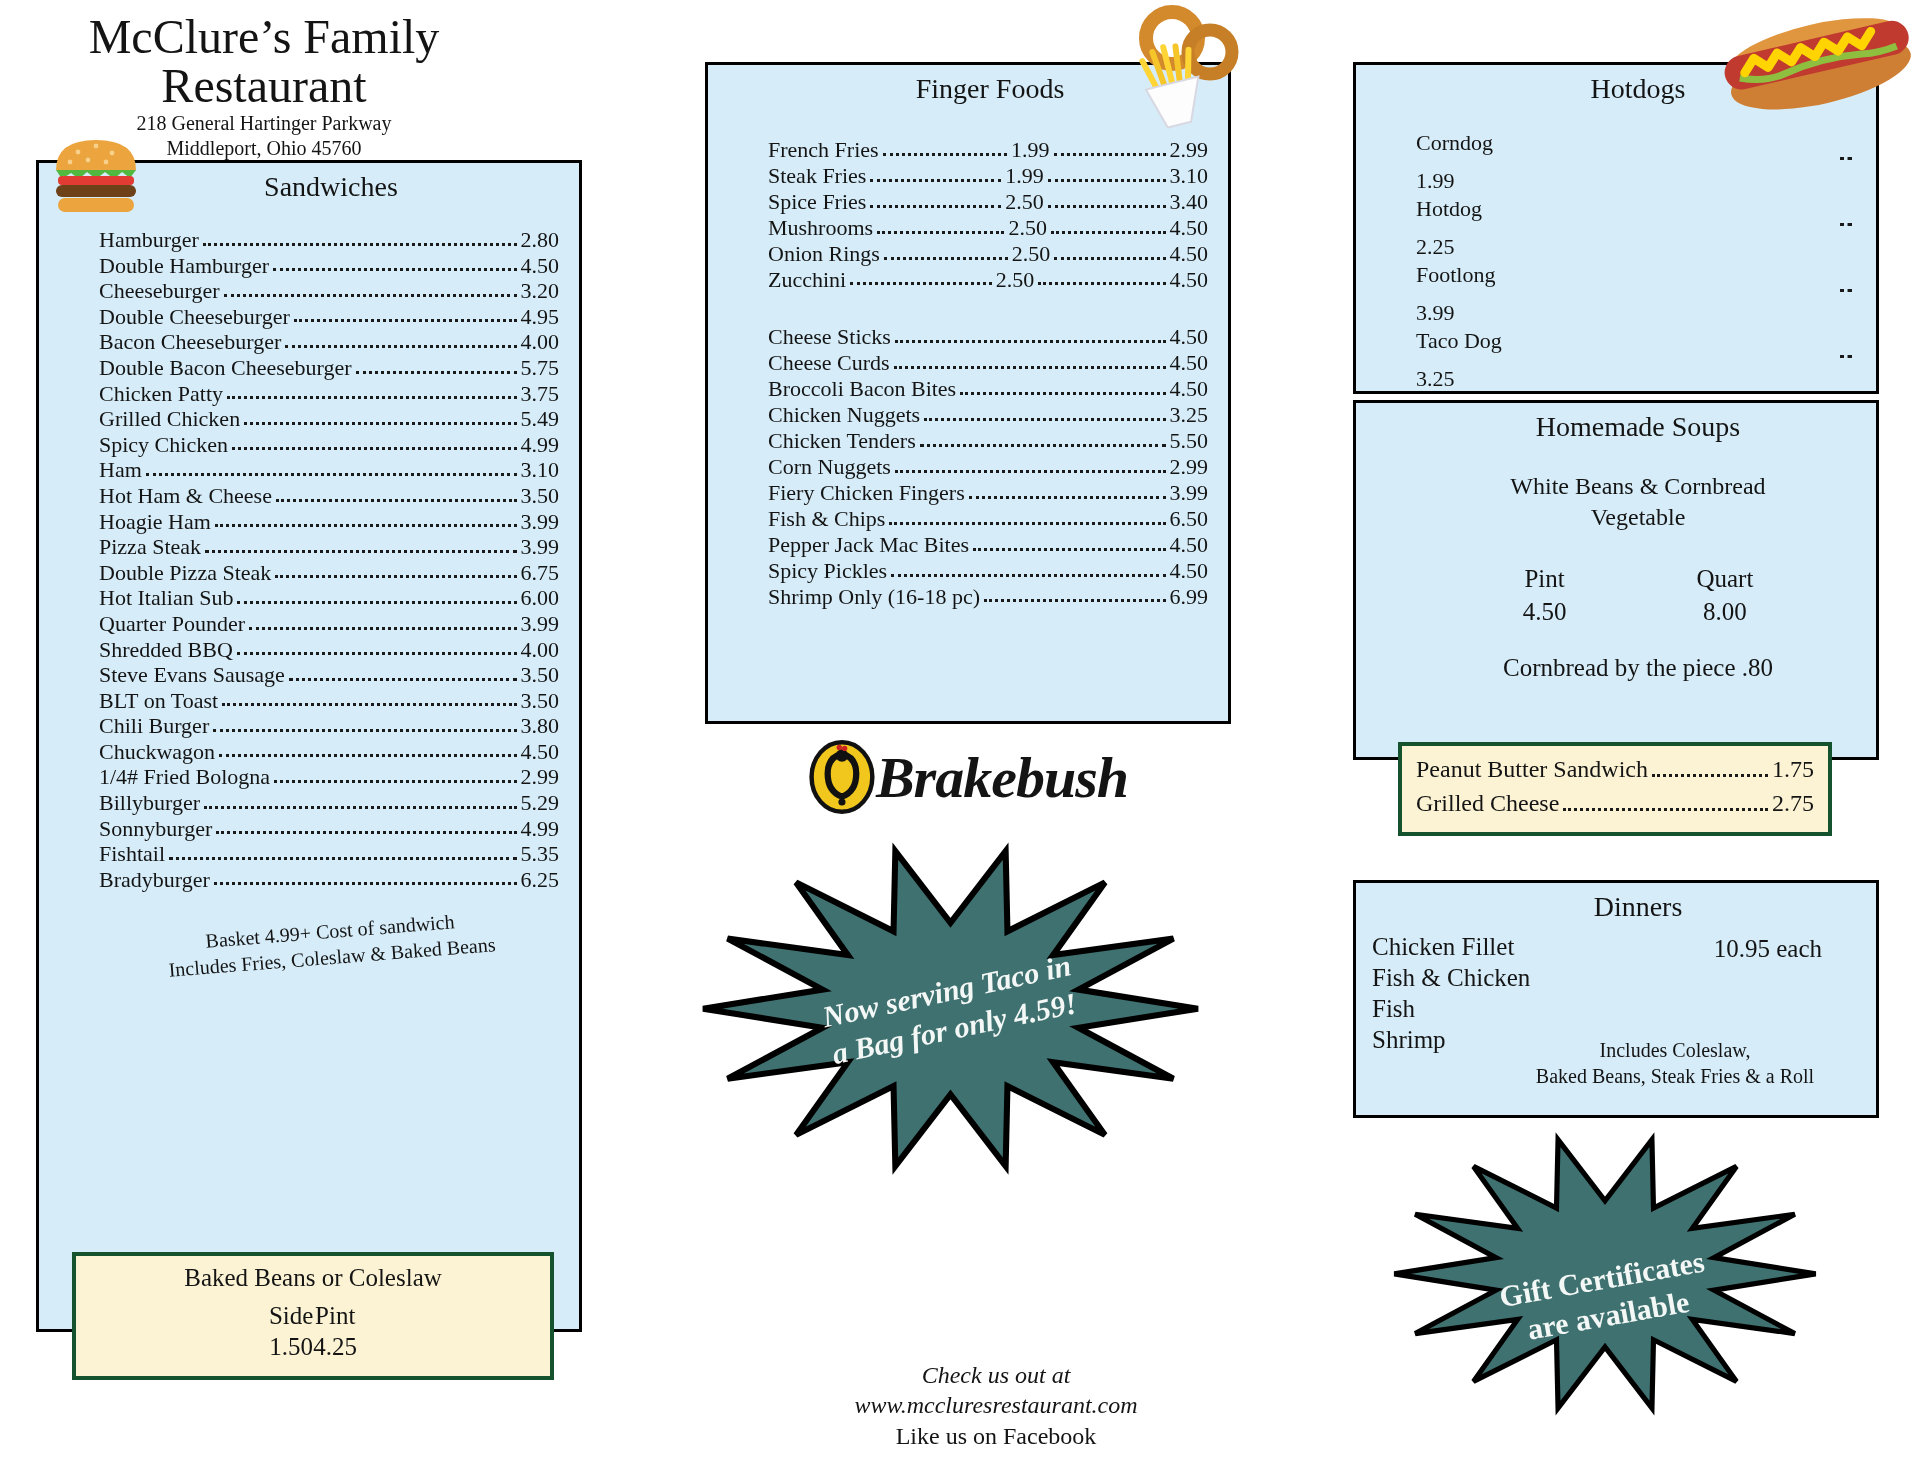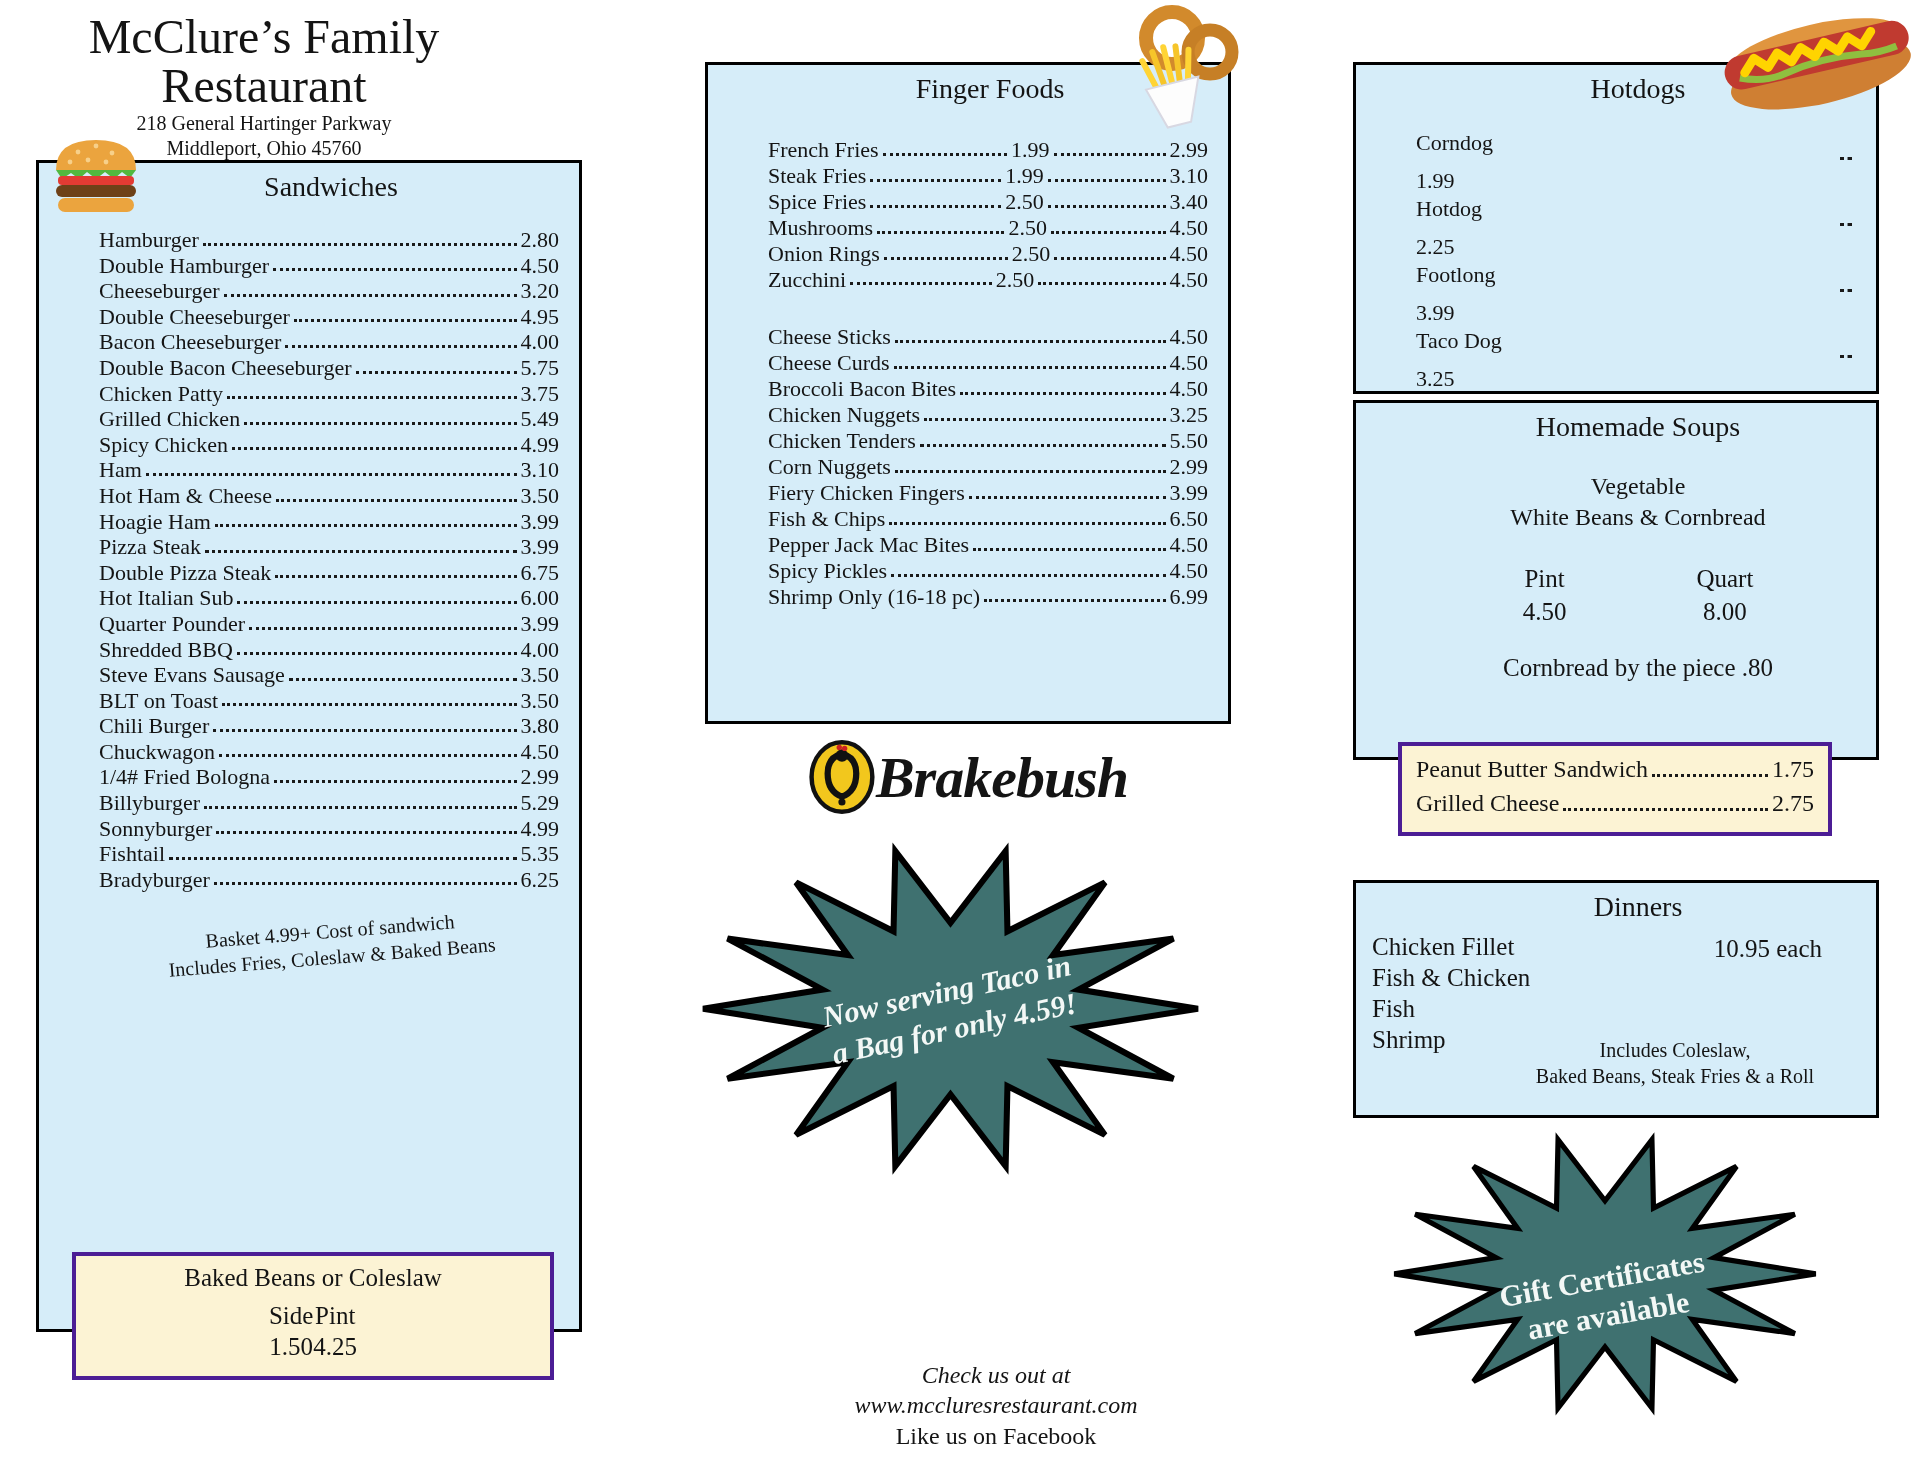--- a/index.html
+++ b/index.html
@@ -37,21 +37,21 @@
 
   
   .sandwiches-panel { left:36px; top:160px; width:546px; height:1172px; }
   .sandwiches-panel .menu-list { margin-top:24px; }
   .basket-note {
     margin-top:26px; text-align:center; font-size:20px; line-height:1.3;
     transform:rotate(-4.5deg);
   }
 
   .cream-box {
-    position:absolute; background:#fcf3d4; border:4px solid #4c1d95; z-index:5;
+    position:absolute; background:#fcf3d4; border:4px solid #14532d; z-index:5;
   }
   .sides-box { left:72px; top:1252px; width:482px; height:128px; text-align:center; }
   .sides-box .cb-title { font-size:25px; padding-top:8px; }
   .sides-box .cb-cols { display:flex; justify-content:center; margin-top:8px; }
   .sides-box .cb-col { font-size:25px; line-height:1.25; }
 
   .finger-panel { left:705px; top:62px; width:526px; height:662px; }
   .finger-panel .menu-list { margin-top:32px; }
 
   .hotdogs-panel { left:1353px; top:62px; width:526px; height:332px; }
@@ -525,22 +525,22 @@
       <ellipse cx="102" cy="74" rx="92" ry="30" fill="#cf7f33"></ellipse>
       <rect x="8" y="38" width="188" height="34" rx="17" fill="#c03a30"></rect>
       <path d="M22 60 q24 10 44 6 q40 -8 80 -2 q18 3 36 0" fill="none" stroke="#8fbf3f" stroke-width="7"></path>
       <path d="M28 56 l12 -12 12 12 12 -12 12 12 12 -12 12 12 12 -12 12 12 12 -12 12 12 12 -12" fill="none" stroke="#ffd400" stroke-width="9" stroke-linejoin="round" stroke-linecap="round"></path>
     </g>
   </svg>
 
   <section class="panel soups-panel">
     <h2 class="panel-title">Homemade Soups</h2>
     <div class="soup-kinds">
+      <div class="soup-kind">White Beans &amp; Cornbread</div>
       <div class="soup-kind">Vegetable</div>
-      <div class="soup-kind">White Beans &amp; Cornbread</div>
     </div>
     <div class="soup-cols">
       <div class="soup-col">
         <div>Pint</div>
         <div>4.50</div>
       </div>
       <div class="soup-col">
         <div>Quart</div>
         <div>8.00</div>
       </div>

